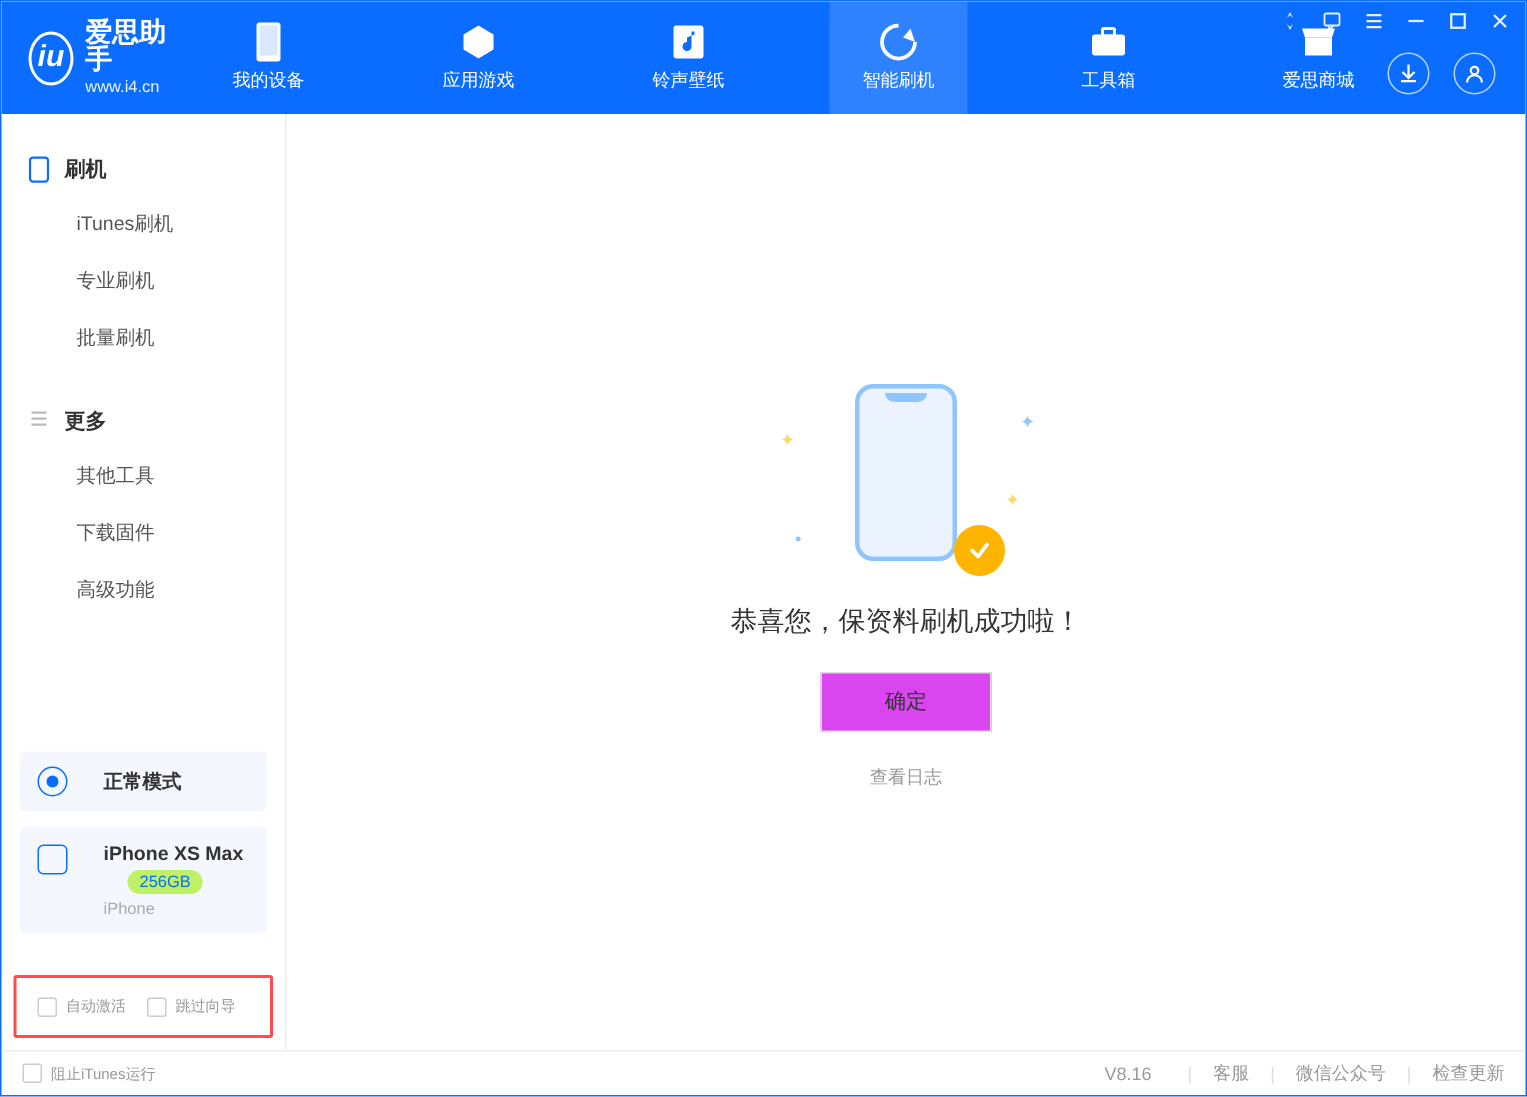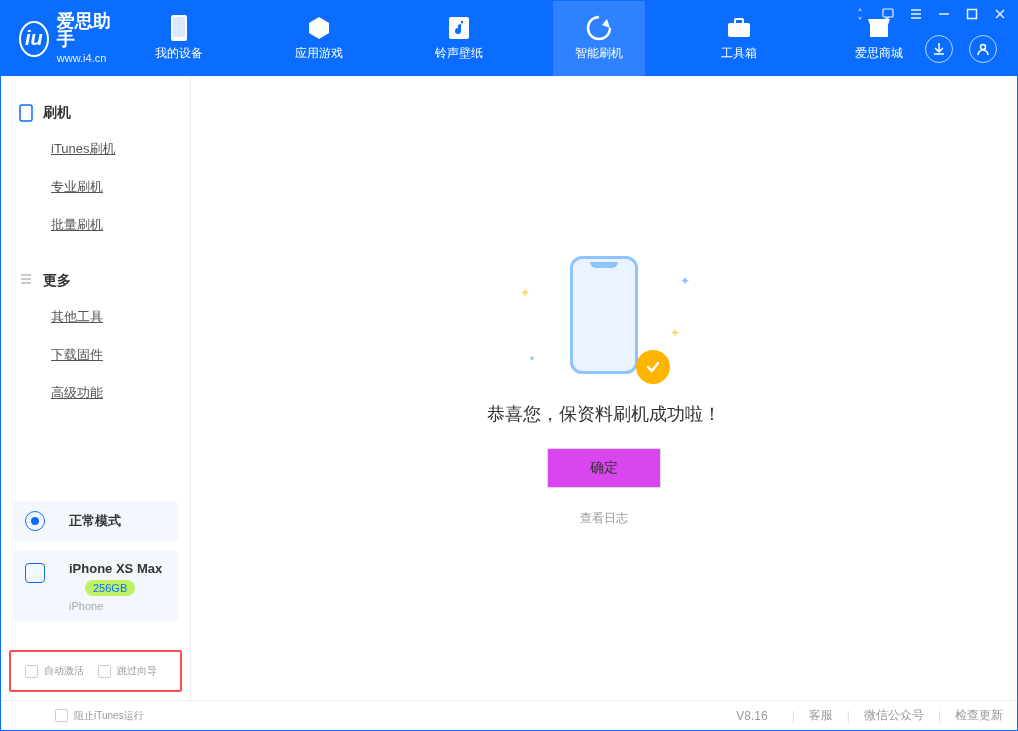--- a/index.html
+++ b/index.html
@@ -20,21 +20,21 @@
 .window-controls .wc { width: 14px; height: 14px; cursor: pointer; opacity: 0.9; display:flex; align-items:center; justify-content:center;}
 .header-actions { display: flex; align-items: center; gap: 16px; margin-left: auto; padding-right: 20px; padding-top: 20px; }
 .header-actions .circ { width: 28px; height: 28px; border: 1.5px solid rgba(255,255,255,0.7); border-radius: 50%; display:flex; align-items:center; justify-content:center; cursor:pointer; }
 
 
 .body { display: flex; height: calc(100% - 75px - 30px); }
 .sidebar { width: 190px; border-right: 1px solid #eee; display: flex; flex-direction: column; }
 .side-scroll { flex: 1; padding-top: 20px; }
 .side-group { margin-bottom: 20px; }
 .side-group-header { display: flex; align-items: flex-start; gap: 10px; padding: 8px 18px; font-size: 14px; color: #333; font-weight: bold; }
-.side-item { padding: 10px 18px 10px 50px; font-size: 13px; color: #555; cursor: pointer; text-decoration: underline; }
+.side-item { padding: 10px 18px 10px 50px; font-size: 13px; color: #555; cursor: pointer; }
 .side-item.active { color: #0a6dff; }
 .side-device-area { padding: 10px 12px; }
 .status-card, .device-card { background: #f4f8fe; border-radius: 4px; padding: 10px 12px; margin-bottom: 10px; display:flex; align-items:flex-start; gap:24px; }
 .status-card { align-items:center; }
 .status-dot { width:20px; height:20px; border-radius:50%; border:1px solid #0a6dff; display:flex; align-items:center; justify-content:center; }
 .status-dot::after { content:''; width:8px; height:8px; border-radius:50%; background:#0a6dff; }
 .status-text { font-size: 13px; color:#333; font-weight:bold; }
 .device-icon { width:20px; height:20px; border:1.5px solid #0a6dff; border-radius:4px; margin-top:2px; }
 .device-info h3 { font-size:13px; color:#333; font-weight:bold; }
 .device-badge { display:inline-block; background:#bef264; color:#0a6dff; font-size:11px; padding:2px 8px; border-radius:10px; margin-top:4px;margin-left:16px; }
@@ -50,21 +50,21 @@
 .phone-notch { position:absolute; top:3px; left:50%; transform:translateX(-50%); width:28px; height:6px; background:#8ec5ff; border-radius:0 0 6px 6px; }
 .badge-check { position:absolute; right:-6px; bottom:-4px; width:34px; height:34px; background:#ffb400; border-radius:50%; display:flex; align-items:center; justify-content:center; color:#fff; }
 .spark { position:absolute; color:#8ec5ff; font-size:12px; }
 .spark.s1{ left:-24px; top:36px; color:#ffd966;} .spark.s2{ right:-26px; top:24px;} .spark.s3{ left:-14px; bottom:14px;} .spark.s4{ right:-16px; bottom:40px; color:#ffd966;}
 .success-text { font-size:18px; color:#333; }
 .ok-btn { padding:10px 42px; border:1px solid #ddd; background:#d946ef; font-size:14px; color:#333; cursor:pointer; }
 .log-link { font-size:12px; color:#999; cursor:pointer; }
 
 
 .footer { height:30px; border-top:1px solid #eee; display:flex; align-items:center; padding:0 14px; font-size:12px; color:#999; }
-.footer .chk-wrap { color:#999;margin-left:40px; }
+.footer .chk-wrap { color:#999; }
 .footer-right { margin-left:auto; display:flex; align-items:center; gap:14px; }
 .footer-right span { cursor:pointer; }
 .footer-right .version { margin-right:10px; }
 .footer-right .sep { color:#ddd; }
 
 svg { display:block; }
 </style>
 </head>
 <body>
 

